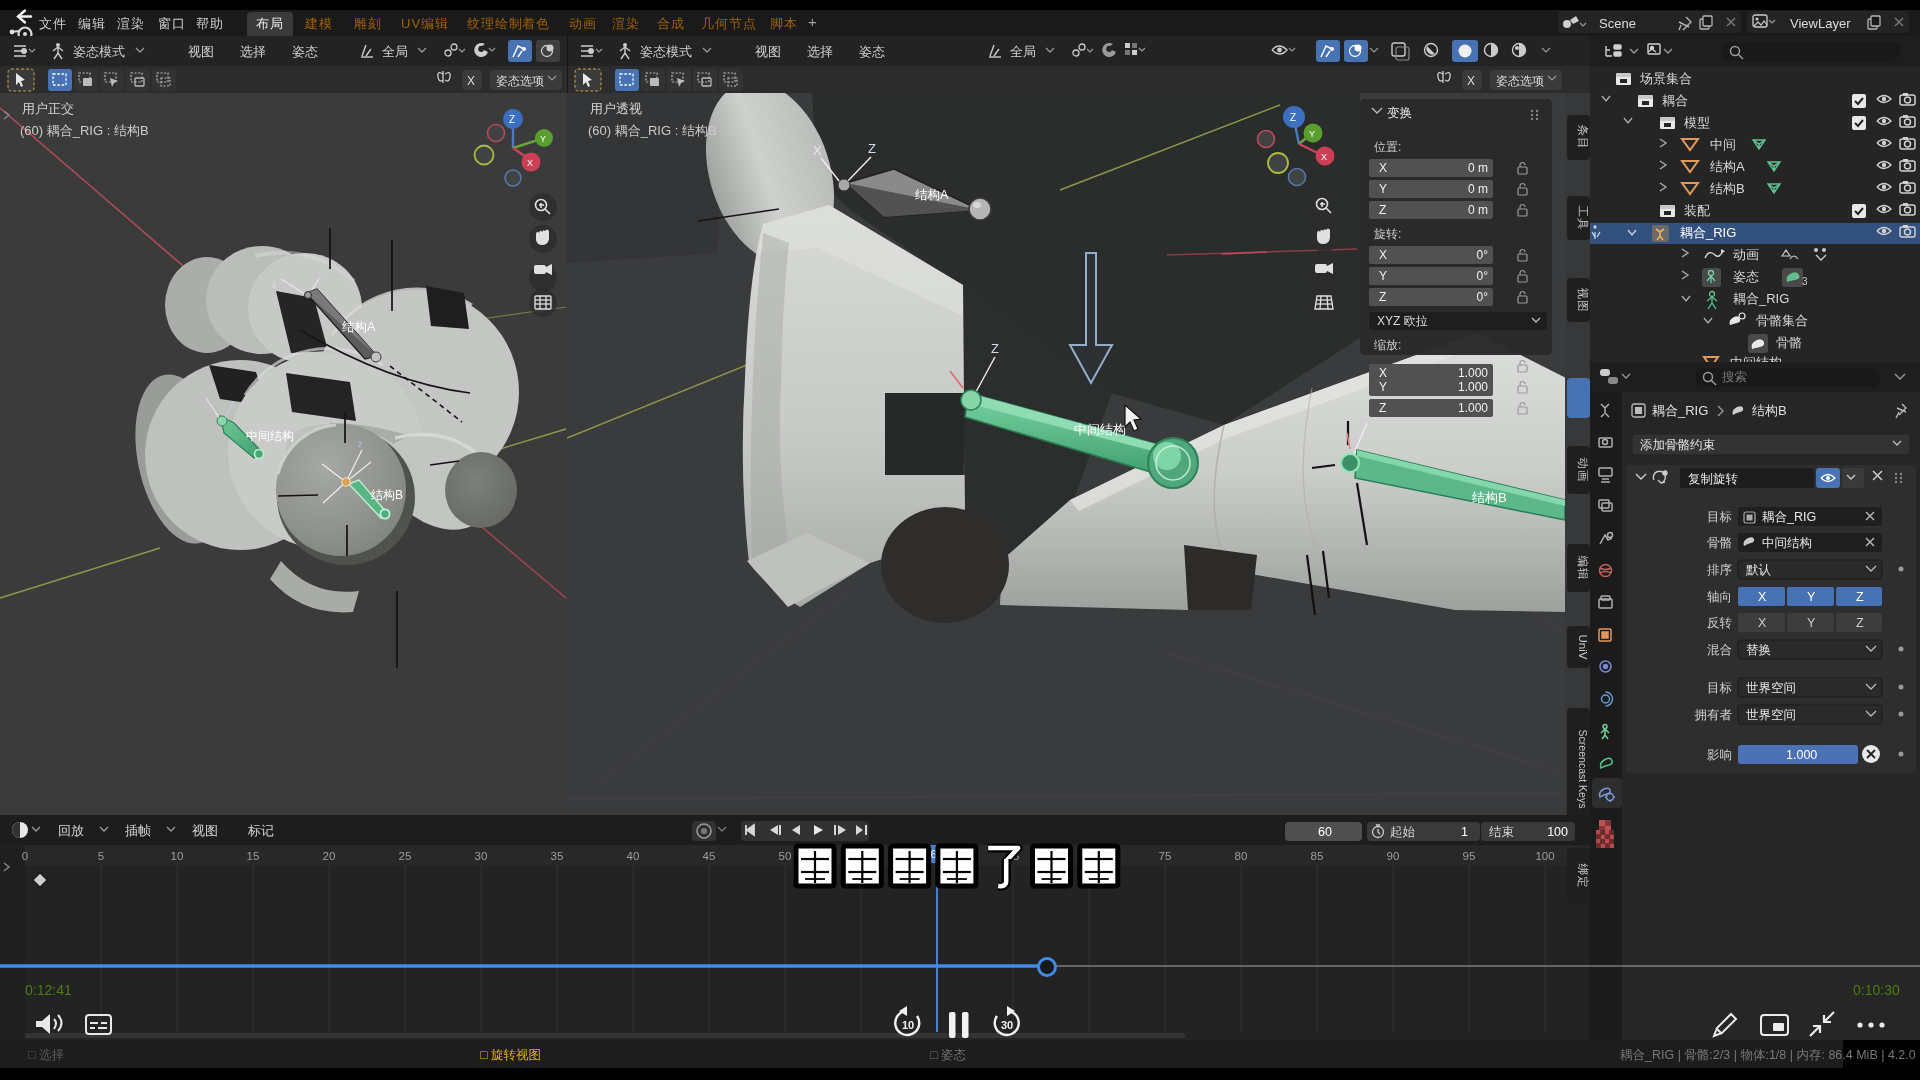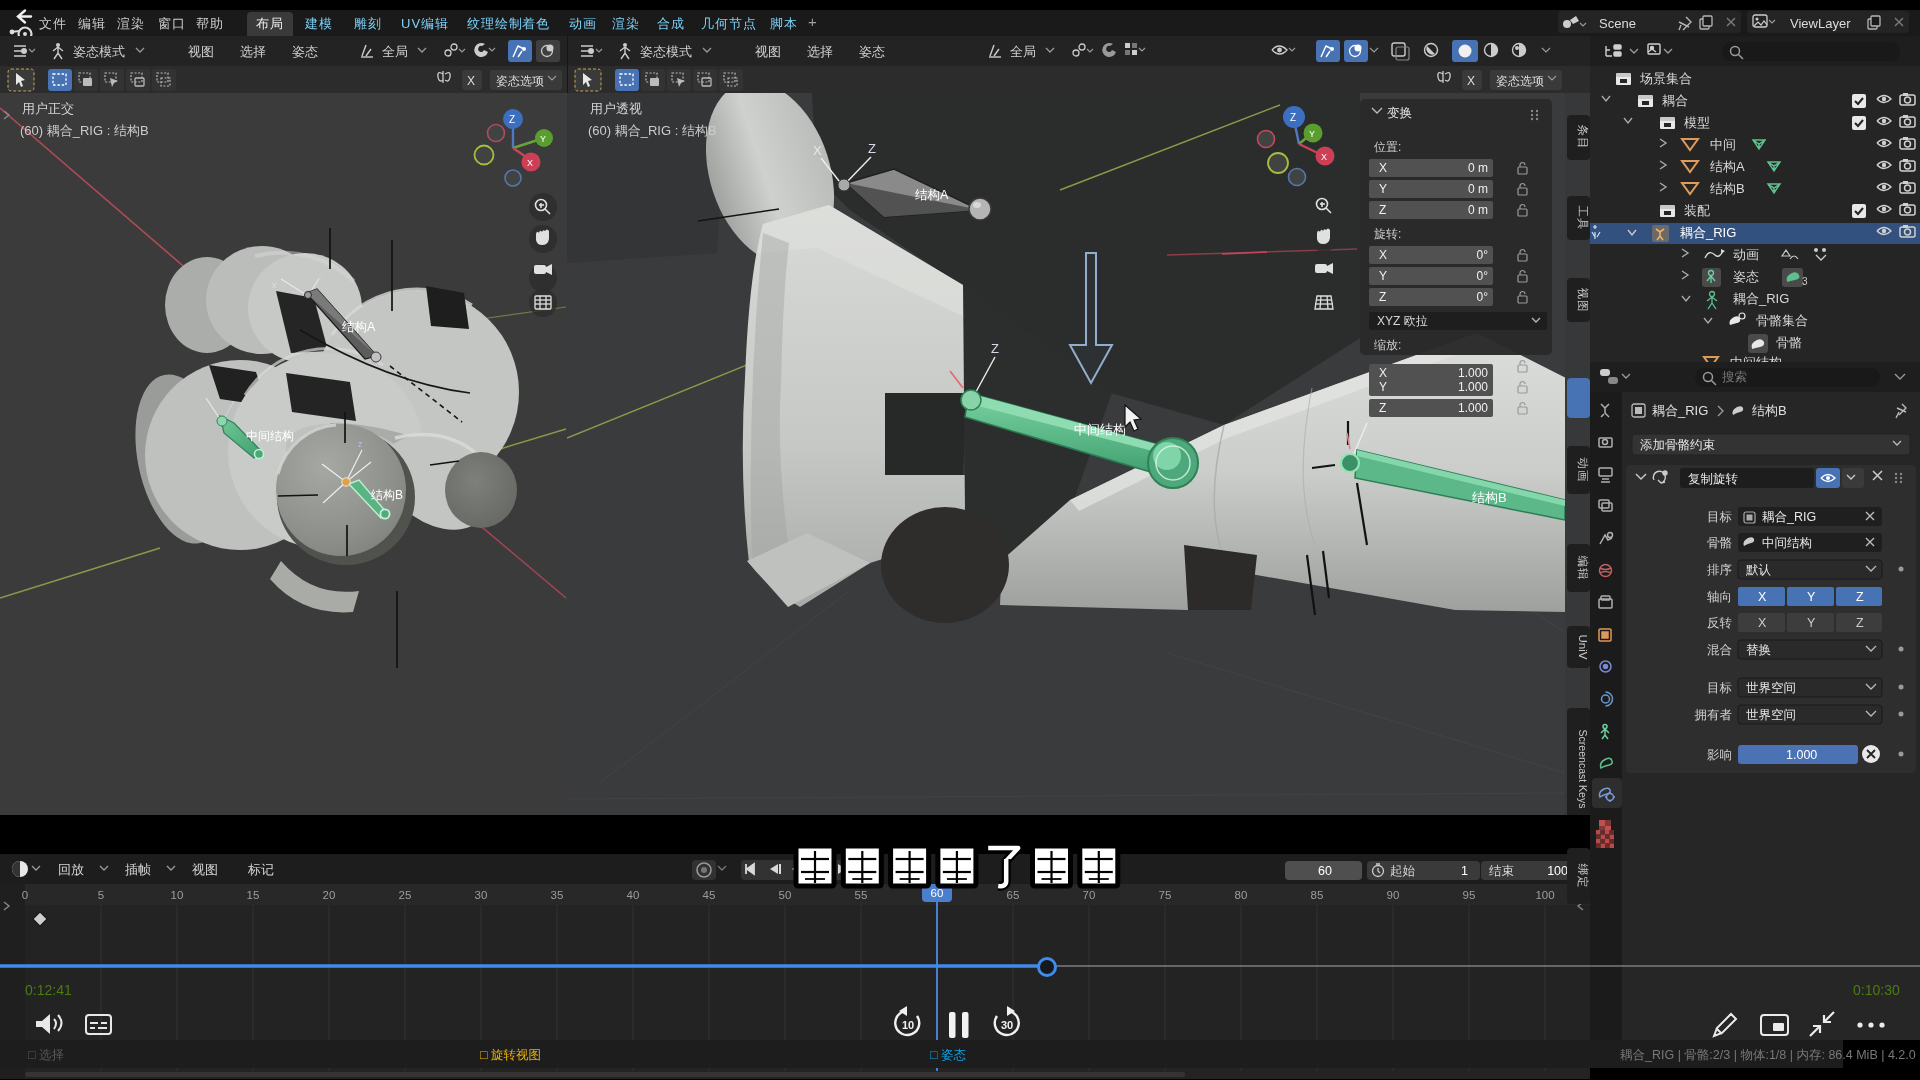--- a/index.html
+++ b/index.html
@@ -1,31 +1,31 @@
 <!DOCTYPE html>
 <html><head><meta charset="utf-8"><style>
 *{margin:0;padding:0;box-sizing:border-box}
 html,body{width:1920px;height:1080px;background:#000;overflow:hidden}
 body{font-family:"Liberation Sans",sans-serif;position:relative;color:#cfcfcf}
 .ab{position:absolute}
 .tx{position:absolute;white-space:nowrap}
 
 #topbar{left:0;top:10px;width:1920px;height:26px;background:#1a1a1a}
 #topbar .m{position:absolute;top:5px;font-size:13px;color:#cdcdcd;letter-spacing:1px}
-.wtab{position:absolute;top:2px;height:24px;line-height:24px;font-size:13px;color:#7dd3fc;padding:0 9px;letter-spacing:1px}
+.wtab{position:absolute;top:2px;height:24px;line-height:24px;font-size:13px;color:#a16207;padding:0 9px;letter-spacing:1px}
 .wtab.on{background:#3a3a3a;color:#efefef;border-radius:4px 4px 0 0}
 
 .hdr{position:absolute;top:36px;height:30px;background:#232323}
 .tool{position:absolute;top:66px;height:27px;background:#2c2c2c}
 
 #outliner{left:1590px;top:36px;width:330px;height:326px;background:#252525}
 
 #props{left:1590px;top:362px;width:330px;height:678px;background:#262626}
 
-#timeline{left:0;top:854px;width:1590px;height:225px;background:#a21caf}
+#timeline{left:0;top:815px;width:1590px;height:225px;background:#a21caf}
 
 #status{left:0;top:1040px;width:1843px;height:28px;background:#1d1d1d;font-size:12.5px;color:#757575}
 .vtime{position:absolute;font-size:14px;color:#4d7c0f;z-index:60}
 </style></head>
 <body>
 
 <div id="topbar" class="ab">
   <svg class="ab" style="left:9px;top:14px" width="26" height="18" viewBox="0 0 26 18">
       <circle cx="16" cy="10" r="6.5" fill="none" stroke="#dcdcdc" stroke-width="2.2"></circle>
       <circle cx="16" cy="10" r="2" fill="#dcdcdc"></circle>
@@ -1183,21 +1183,21 @@
         <rect x="13.5" y="9" width="4.5" height="4.5"></rect>
         <rect x="0" y="13.5" width="4.5" height="4.5"></rect>
         <rect x="9" y="13.5" width="4.5" height="4.5"></rect>
       </g>
     </g>
   </svg>
 
 <div id="status" class="ab">
   <span class="tx" style="left:28px;top:7px;color:#595959">□ 选择</span>
   <span class="tx" style="left:480px;top:7px;color:#eab308">□ 旋转视图</span>
-  <span class="tx" style="left:930px;top:7px;color:#0ea5e9">□ 姿态</span>
+  <span class="tx" style="left:930px;top:7px;color:#737373">□ 姿态</span>
   <span class="tx" style="left:1620px;top:7px;color:#787878">耦合_RIG | 骨骼:2/3 | 物体:1/8 | 内存: 86.4 MiB | 4.2.0</span>
 </div>
 
 <div id="overlay" class="ab" style="left:0;top:0;width:1920px;height:1080px;pointer-events:none;z-index:50">
 <svg class="ab" style="left:0;top:0" width="1920" height="1080">
 
 <path d="M31,16.5 H19 M25,10.5 L18,16.5 L25,22.5" stroke="#f0f0f0" stroke-width="2.4" fill="none" stroke-linecap="round"></path>
 
 <line x1="0" y1="966" x2="1039" y2="966" stroke="#3f8ced" stroke-width="3.5"></line>
 <line x1="1056" y1="966" x2="1920" y2="966" stroke="#9a9ea3" stroke-width="2" opacity=".55"></line>

